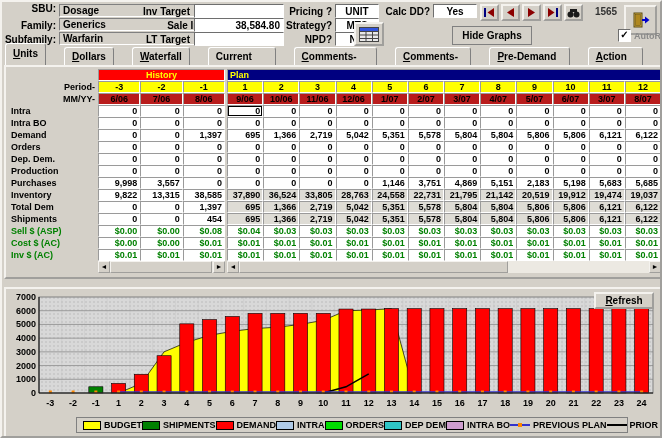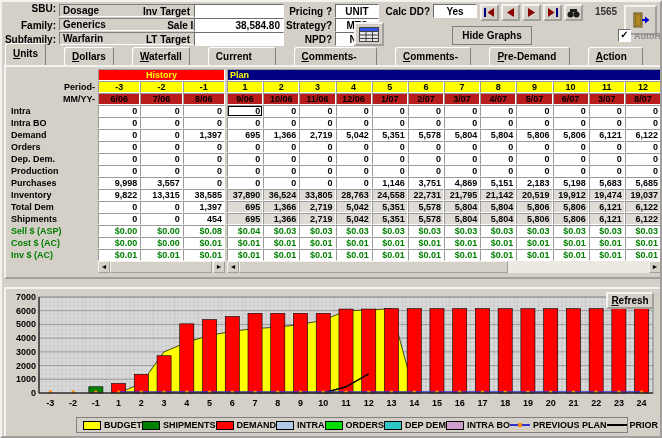--- a/index.html
+++ b/index.html
@@ -434,21 +434,21 @@
         <div class="hscroll">
           <div class="sbtn">◄</div>
           <div class="sthumb" style="width: 62%;"></div>
           <div class="strack" style="flex: 1 1 0%;"></div>
           <div class="sbtn">►</div>
         </div>
       </div>
   </div>
 
   <div class="abs panel" style="left:2px;top:285px;width:658px;height:151px">
-    <div class="abs btn" style="right:6px;top:3px;width:48px;height:17px;z-index:3">
+    <div class="abs btn" style="right:6px;top:3px;width:60px;height:17px;z-index:3">
         <span class="uf">Refresh</span>
       </div>
     <svg id="chartsvg" class="abs" style="left:3px;top:4px" width="650" height="122">
         <defs>
           <pattern id="dots" width="4" height="4" patternUnits="userSpaceOnUse">
             <circle cx="1" cy="1" r="0.7" fill="#b2b2b2"></circle>
           </pattern>
         </defs>
         <rect x="30" y="4" width="614" height="96" fill="#d8d8d8"></rect>
         <rect x="30" y="4" width="614" height="96" fill="url(#dots)"></rect>

